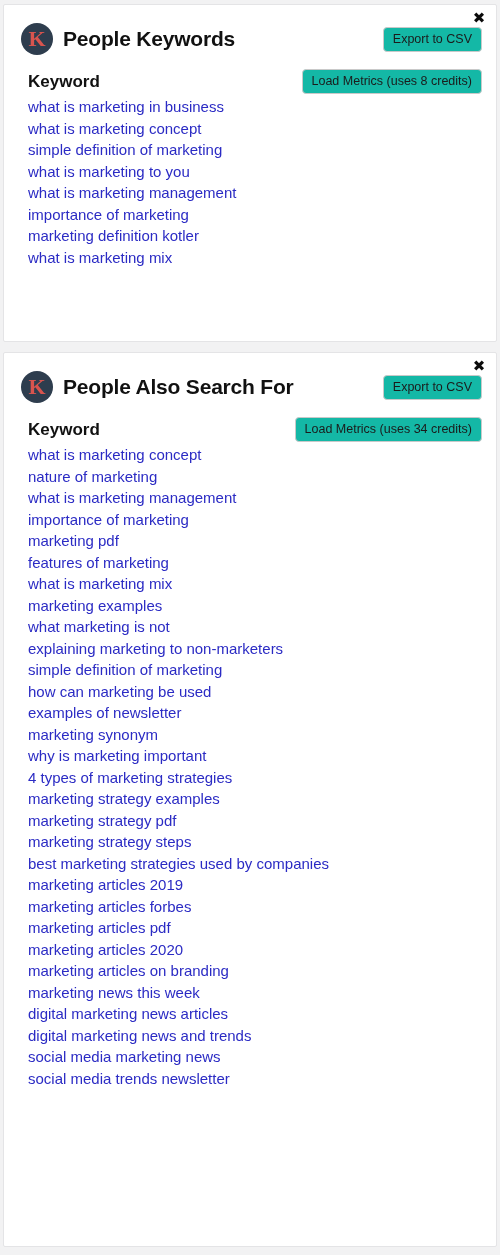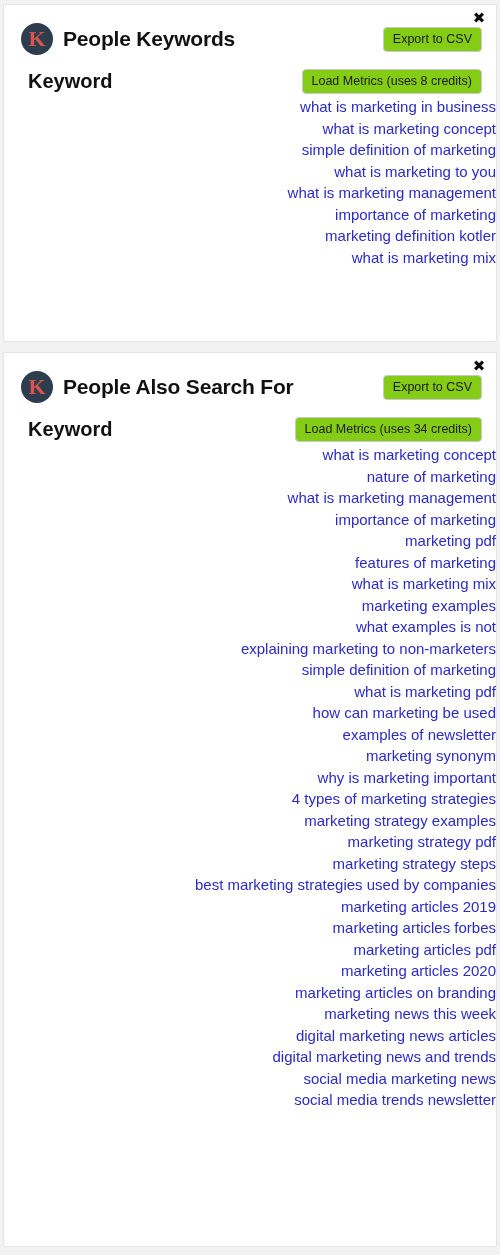--- a/index.html
+++ b/index.html
@@ -66,55 +66,54 @@
     font-size: 21px;
     font-weight: bold;
     color: #111111;
     margin-left: 10px;
     white-space: nowrap;
     letter-spacing: -0.2px;
   }
   .header-spacer { flex: 1 1 auto; }
 
   .btn {
-    background: #84cc16;
+    background: #14b8a6;
     border: 1px solid #c9c9c9;
     border-radius: 4px;
     font-size: 12.5px;
     color: #1b1b1b;
     padding: 4px 9px;
     font-family: "Liberation Sans", sans-serif;
     cursor: pointer;
     white-space: nowrap;
     line-height: 1.2;
   }
 
   .col-head-row {
     display: flex;
     align-items: center;
     padding: 14px 14px 0 24px;
   }
   .col-head {
-    font-size: 20px;
+    font-size: 17px;
     font-weight: bold;
     color: #111111;
   }
 
   .kw-list {
     list-style: none;
     margin: 2px 0 0 0;
     padding: 0 0 0 24px;
   }
   .kw-item {
     font-size: 15px;
     line-height: 21.5px;
     color: #2b2bc4;
     white-space: nowrap;
     cursor: pointer;
-    text-align: right;
   }
 </style>
 </head>
 <body>
 
 <div class="panel panel-related">
   <button class="close-btn">✖</button>
   <div class="panel-header">
     <div class="logo">K</div>
     <div class="panel-title">People Keywords</div>
@@ -153,24 +152,23 @@
   </div>
   <ul class="kw-list">
       <li class="kw-item">what is marketing concept</li>
       <li class="kw-item">nature of marketing</li>
       <li class="kw-item">what is marketing management</li>
       <li class="kw-item">importance of marketing</li>
       <li class="kw-item">marketing pdf</li>
       <li class="kw-item">features of marketing</li>
       <li class="kw-item">what is marketing mix</li>
       <li class="kw-item">marketing examples</li>
-      <li class="kw-item">what examples is not</li>
+      <li class="kw-item">what marketing is not</li>
       <li class="kw-item">explaining marketing to non-marketers</li>
       <li class="kw-item">simple definition of marketing</li>
-      <li class="kw-item">what is marketing pdf</li>
       <li class="kw-item">how can marketing be used</li>
       <li class="kw-item">examples of newsletter</li>
       <li class="kw-item">marketing synonym</li>
       <li class="kw-item">why is marketing important</li>
       <li class="kw-item">4 types of marketing strategies</li>
       <li class="kw-item">marketing strategy examples</li>
       <li class="kw-item">marketing strategy pdf</li>
       <li class="kw-item">marketing strategy steps</li>
       <li class="kw-item">best marketing strategies used by companies</li>
       <li class="kw-item">marketing articles 2019</li>

